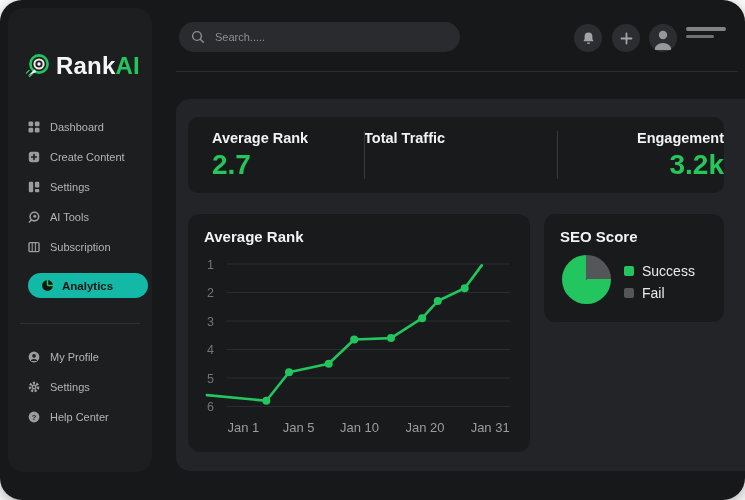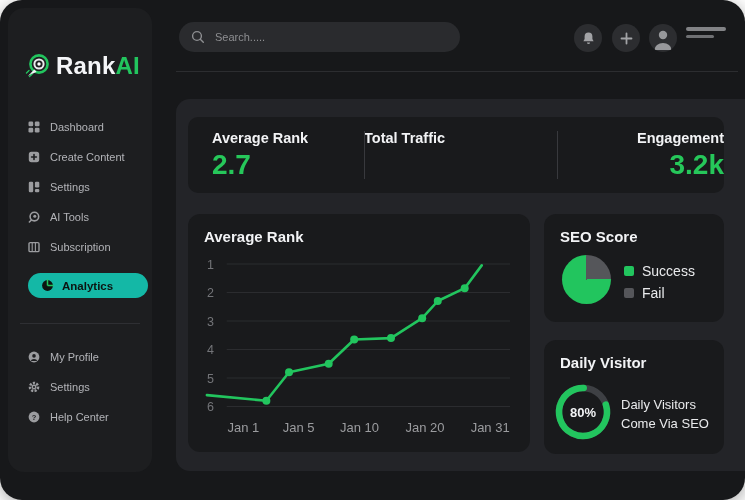--- a/index.html
+++ b/index.html
@@ -244,29 +244,15 @@
           <div class="legend-swatch" style="background: rgb(34, 197, 94);"></div>
           <span class="legend-label">Success</span>
         </div>
         <div class="legend-row">
           <div class="legend-swatch" style="background: rgb(85, 86, 90);"></div>
           <span class="legend-label">Fail</span>
         </div>
       </div>
     </div>
 
-    <div class="card daily-card">
-      <div class="card-title">Daily Visitor</div>
-      <div class="donut-wrap">
-        <svg width="60" height="60" viewBox="0 0 60 60">
-          <circle cx="30" cy="30" r="24" fill="none" stroke="#3e4044" stroke-width="6.5"></circle>
-          <circle id="donut-arc" cx="30" cy="30" r="24" fill="none" stroke="#22c55e" stroke-width="6.5" stroke-linecap="round" stroke-dasharray="120.63715789784804 150.79644737231007" transform="rotate(-18.000000000000014 30 30)"></circle>
-        </svg>
-        <div class="donut-pct">80%</div>
-      </div>
-      <div class="daily-caption">
-        <div>Daily Visitors</div>
-        <div>Come Via SEO</div>
-      </div>
-    </div>
 
   </div>
 </div>
 
 </body></html>

